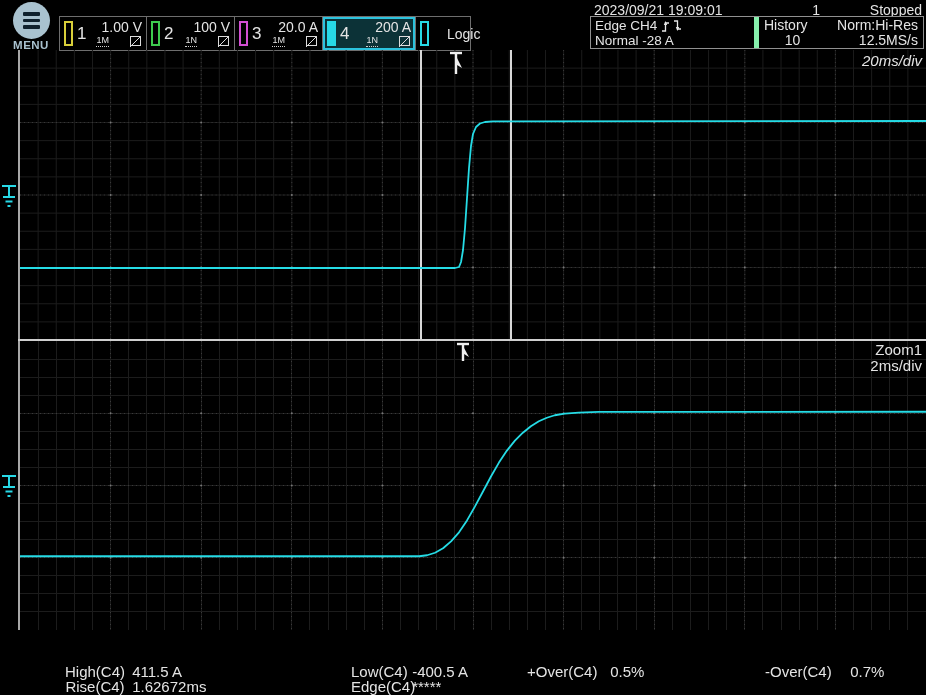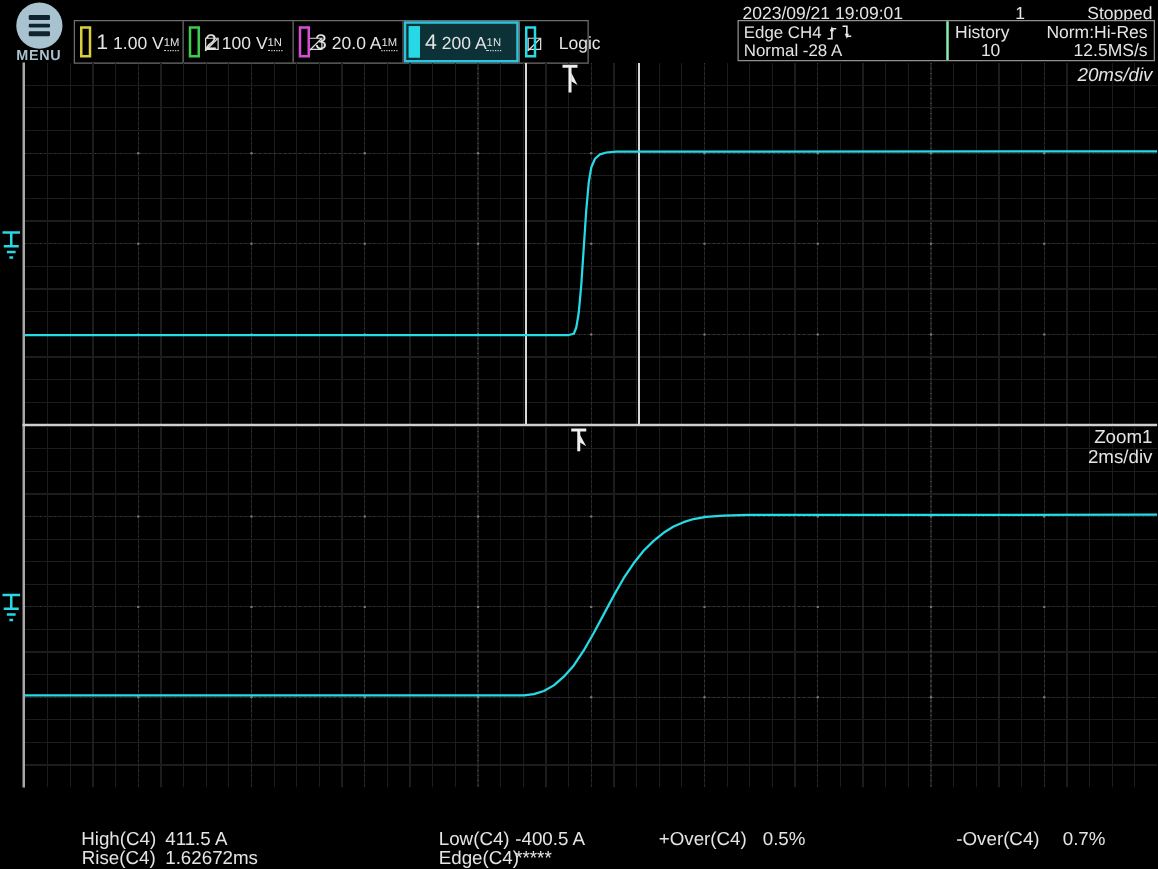--- a/index.html
+++ b/index.html
@@ -15,33 +15,33 @@
 
   .ch-strip{position:absolute;left:59px;top:16px;height:33px;display:flex;
             border:1px solid #6e6e6e;box-sizing:content-box;background:#000;}
   .ch-cell{display:flex;align-items:center;padding:2px 4px;gap:4px;border-right:1px solid #6e6e6e;
            box-sizing:border-box;position:relative;}
   .ch-cell:last-child{border-right:none;}
   .ch-c1{width:87px}.ch-c2{width:88px}.ch-c3{width:88px}.ch-c4{width:93px}.ch-logic{width:54px}
   .ch-cell.active{box-shadow:inset 0 0 0 2px #2cc3de;background:#0c3237;}
   .ch-bar{width:9px;height:25px;border:2px solid #888;box-sizing:border-box;flex:none;}
   .ch-num{font-size:17px;line-height:17px;}
-  .ch-right{display:flex;flex-direction:row;align-items:flex-end;margin-left:auto;}
+  .ch-right{display:flex;flex-direction:column;align-items:flex-end;margin-left:auto;}
   .ch-val{font-size:14px;line-height:14px;white-space:nowrap;}
   .ch-icons{display:flex;align-items:center;gap:20px;margin-top:2px;}
   .ch-coupling{font-size:9px;line-height:9px;border-bottom:1px dotted #cfcfcf;padding-bottom:1px;}
   .logic-label{font-size:14px;margin-left:14px;}
 
   .datetime{position:absolute;left:594px;top:2px;font-size:14px;white-space:nowrap;}
   .acq-count{position:absolute;left:790px;top:2px;width:30px;text-align:right;font-size:14px;}
   .run-state{position:absolute;right:4px;top:2px;font-size:14px;}
 
   .info-box{position:absolute;left:590px;top:16px;width:334px;height:33px;border:1px solid #909090;
             display:flex;box-sizing:border-box;background:#000;}
-  .trig-cell{width:168px;border-right:2px solid #86efac;padding:1px 4px;box-sizing:border-box;}
+  .trig-cell{width:168px;border-right:5px solid #86efac;padding:1px 4px;box-sizing:border-box;}
   .trig-row{font-size:13.5px;line-height:15px;white-space:nowrap;display:flex;align-items:center;gap:4px;}
   .acq-cell{flex:1;padding:1px 5px;box-sizing:border-box;}
   .acq-row{display:flex;font-size:14px;line-height:15px;}
   .acq-row .h{display:inline-block;width:57px;}
   .acq-row.r2 .h{text-align:center;}
   .acq-row .v{margin-left:auto;}
 
   
   .plot-left-border{position:absolute;left:18px;top:50px;width:2px;height:580px;background:#a8a8a8;}
   .win{position:absolute;left:20px;width:906px;overflow:hidden;}

